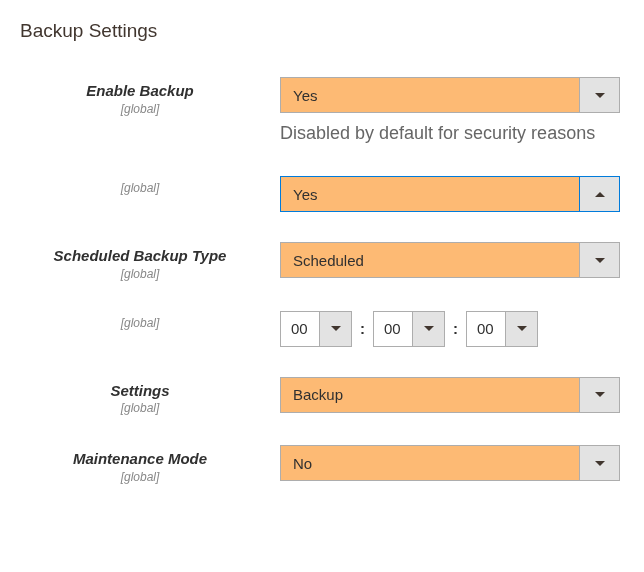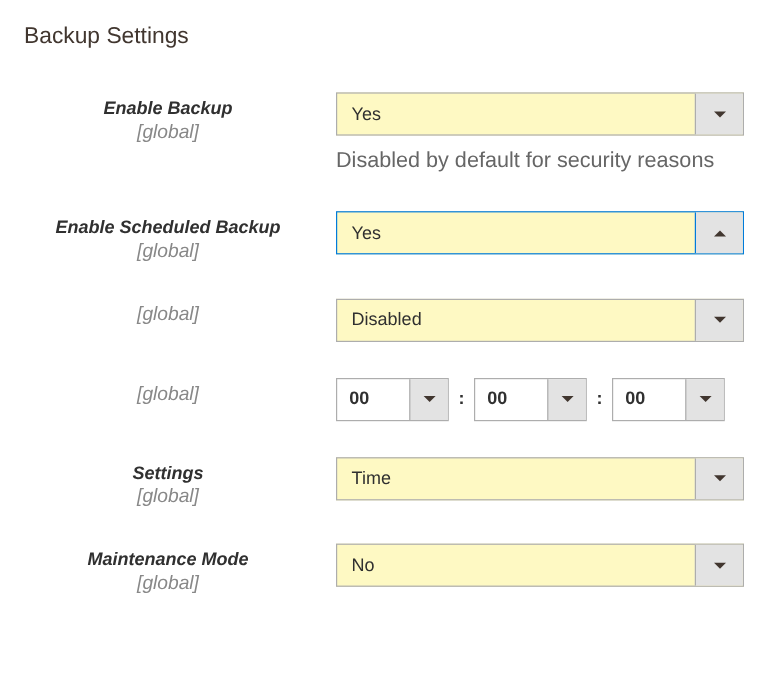--- a/index.html
+++ b/index.html
@@ -28,34 +28,34 @@
       padding-top: 4px;
       font-style: italic;
     }
     .label-main {
       font-size: 15px;
       font-weight: 600;
       color: #303030;
       line-height: 1.3;
     }
     .label-scope {
-      font-size: 16px;
+      font-size: 12px;
       color: #888;
       margin-top: 1px;
     }
     .control-col {
       flex: 1;
       max-width: 340px;
     }
     .select {
       display: flex;
       width: 100%;
       height: 36px;
       border: 1px solid #adadad;
-      background: #fef9c3;
+      background: #fdba74;
       align-items: stretch;
       cursor: pointer;
     }
     .select.active {
       border-color: #007bdb;
     }
     .select-value {
       flex: 1;
       padding: 0 12px;
       display: flex;
@@ -93,27 +93,26 @@
       margin-top: 8px;
       line-height: 1.4;
     }
     .time-row {
       display: flex;
       align-items: center;
       gap: 8px;
     }
     .time-select {
       display: flex;
-      width: 94px;
+      width: 72px;
       height: 36px;
       border: 1px solid #adadad;
       background: #fff;
       align-items: stretch;
       cursor: pointer;
-      font-weight: bold;
     }
     .time-select .select-value {
       flex: 1;
       padding: 0 10px;
       font-size: 15px;
       display: flex;
       align-items: center;
     }
     .time-select .select-btn {
       width: 32px;
@@ -140,40 +139,40 @@
       <div class="select-btn">
         <div class="arrow-down"></div>
       </div>
     </div>
     <div class="help-text">Disabled by default for security reasons</div>
   </div>
 </div>
 
 <div class="field-row">
   <div class="label-col">
-    <div class="label-main">Enable Scheduled Backup</div>
     <div class="label-scope">[global]</div>
   </div>
   <div class="control-col">
     <div class="select active">
       <div class="select-value">Yes</div>
       <div class="select-btn">
         <div class="arrow-up"></div>
       </div>
     </div>
   </div>
 </div>
 
 <div class="field-row">
   <div class="label-col">
-    <div class="label-scope">[global]</div>
-  </div>
-  <div class="control-col">
-    <div class="select">
-      <div class="select-value">Disabled</div>
+    <div class="label-main">Scheduled Backup Type</div>
+    <div class="label-scope">[global]</div>
+  </div>
+  <div class="control-col">
+    <div class="select">
+      <div class="select-value">Scheduled</div>
       <div class="select-btn">
         <div class="arrow-down"></div>
       </div>
     </div>
   </div>
 </div>
 
 <div class="field-row">
   <div class="label-col">
     <div class="label-scope">[global]</div>
@@ -204,21 +203,21 @@
   </div>
 </div>
 
 <div class="field-row">
   <div class="label-col">
     <div class="label-main">Settings</div>
     <div class="label-scope">[global]</div>
   </div>
   <div class="control-col">
     <div class="select">
-      <div class="select-value">Time</div>
+      <div class="select-value">Backup</div>
       <div class="select-btn">
         <div class="arrow-down"></div>
       </div>
     </div>
   </div>
 </div>
 
 <div class="field-row" style="margin-bottom:10px;">
   <div class="label-col">
     <div class="label-main">Maintenance Mode</div>

